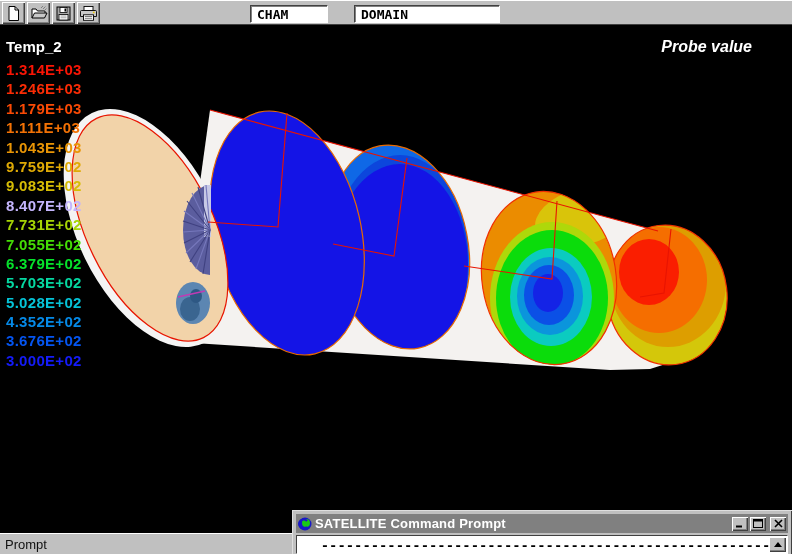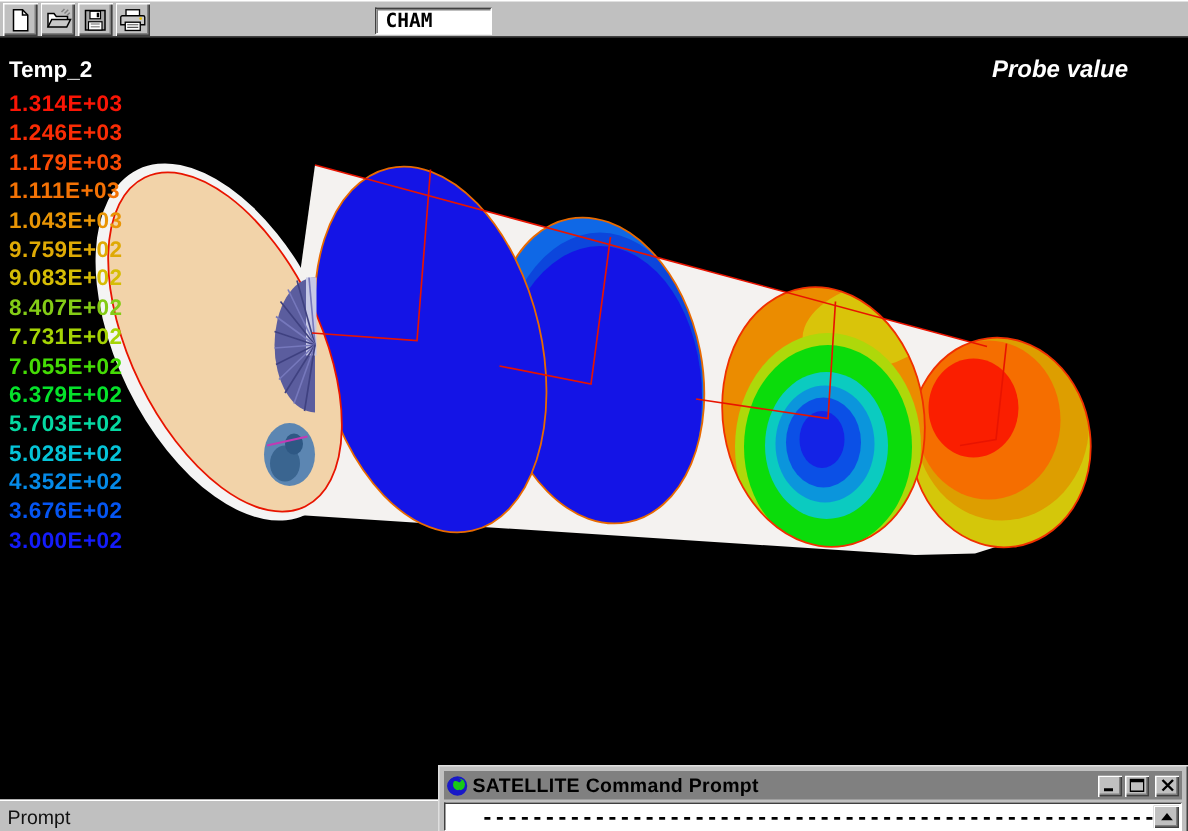--- a/index.html
+++ b/index.html
@@ -36,21 +36,21 @@
     background:#c0c0c0; border-top:1px solid #ffffff; font-size:13px; color:#111;
     padding:3px 0 0 5px; }
 
   
   .cmdwin { position:absolute; left:292px; top:510px; width:500px; height:44px;
     background:#c0c0c0; z-index:10;
     box-shadow: inset 1px 1px 0 #dfdfdf, inset -1px 0 0 #404040; }
   .cmd-titlebar { position:absolute; left:4px; top:4px; right:4px; height:19px;
     background:#808080; display:flex; align-items:center; }
   .cmd-icon { width:14px; height:14px; margin:0 3px 0 2px; position:relative; }
-  .cmd-title { color:#000000; font-weight:bold; font-size:13px; letter-spacing:0.2px;
+  .cmd-title { color:#ffffff; font-weight:bold; font-size:13px; letter-spacing:0.2px;
     flex:1; white-space:nowrap; overflow:hidden; }
   .winbtn { width:16px; height:14px; background:#c0c0c0; margin-left:2px;
     box-shadow: inset 1px 1px 0 #ffffff, inset -1px -1px 0 #404040, inset -2px -2px 0 #808080;
     display:flex; align-items:center; justify-content:center; }
   .winbtn.close { margin-left:4px; margin-right:2px; }
   .cmd-content { position:absolute; left:4px; top:25px; right:4px; height:19px;
     background:#fff; border:1px solid; border-color:#404040 #fff #fff #404040; }
   .cmd-dashes { position:absolute; left:24px; top:2px;
     font-family:"DejaVu Sans Mono", monospace; font-size:13px; font-weight:bold;
     color:#000; letter-spacing:0.5px; white-space:nowrap; }
@@ -90,20 +90,21 @@
     <div class="tbtn" style="left:77px">
       <svg width="19" height="17" viewBox="0 0 19 17">
         <rect x="5" y="1.5" width="9" height="4" fill="#fff" stroke="#000" stroke-width="0.9"></rect>
         <path d="M2.5 5.5 h14 a1 1 0 0 1 1 1 v5 h-16 v-5 a1 1 0 0 1 1-1 z" fill="#c9c9c9" stroke="#000" stroke-width="0.9"></path>
         <rect x="4.5" y="9.8" width="10" height="5.5" fill="#fff" stroke="#000" stroke-width="0.9"></rect>
         <path d="M5.8 11.5 h7.4 M5.8 13.3 h7.4" stroke="#555" stroke-width="0.8"></path>
         <circle cx="14.8" cy="7.4" r="0.9" fill="#e8c000"></circle>
       </svg>
     </div>
     <input class="tfield" style="left: 250px; width: 78px;" readonly="" value="CHAM">
+    <input class="tfield" style="left: 354px; width: 146px;" readonly="" value="DOMAIN">
   </div>
 
   <div class="canvas">
 
     <svg class="scene-svg" width="792" height="508" viewBox="0 0 792 508">
       <defs>
         <clipPath id="clip-s3">
             <ellipse cx="399" cy="222" rx="69" ry="103" transform="rotate(-11 399 222)"></ellipse>
           </clipPath>
         <clipPath id="clip-s4">
@@ -187,21 +188,21 @@
     <div class="legend">
       <div class="legend-title">Temp_2</div>
 
     <div class="legend-entry" style="color: rgb(250, 21, 5);">1.314E+03</div>
         <div class="legend-entry" style="color: rgb(250, 44, 5);">1.246E+03</div>
         <div class="legend-entry" style="color: rgb(250, 74, 5);">1.179E+03</div>
         <div class="legend-entry" style="color: rgb(243, 114, 5);">1.111E+03</div>
         <div class="legend-entry" style="color: rgb(233, 149, 5);">1.043E+03</div>
         <div class="legend-entry" style="color: rgb(223, 170, 5);">9.759E+02</div>
         <div class="legend-entry" style="color: rgb(214, 189, 5);">9.083E+02</div>
-        <div class="legend-entry" style="color: #84cc16;">8.407E+02</div>
+        <div class="legend-entry" style="color: #c4b5fd;">8.407E+02</div>
         <div class="legend-entry" style="color: rgb(165, 212, 5);">7.731E+02</div>
         <div class="legend-entry" style="color: rgb(69, 220, 5);">7.055E+02</div>
         <div class="legend-entry" style="color: rgb(5, 226, 43);">6.379E+02</div>
         <div class="legend-entry" style="color: rgb(5, 216, 162);">5.703E+02</div>
         <div class="legend-entry" style="color: rgb(5, 196, 216);">5.028E+02</div>
         <div class="legend-entry" style="color: rgb(5, 138, 232);">4.352E+02</div>
         <div class="legend-entry" style="color: rgb(5, 85, 242);">3.676E+02</div>
         <div class="legend-entry" style="color: rgb(20, 28, 250);">3.000E+02</div>
       </div>
 

